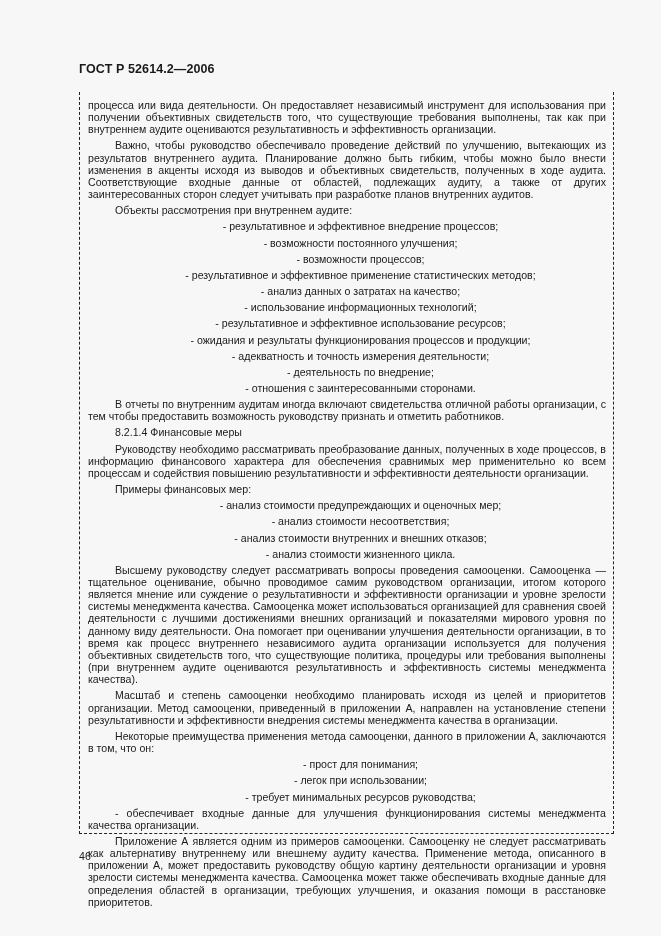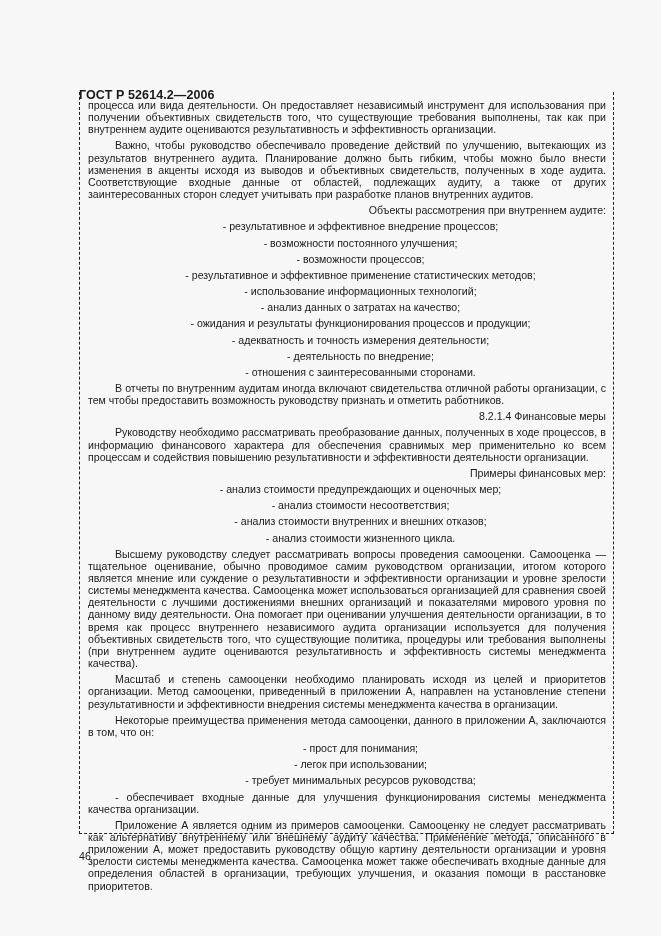--- a/index.html
+++ b/index.html
@@ -10,21 +10,20 @@
     overflow: hidden;
     font-family: "Liberation Sans", sans-serif;
     color: #1a1a1a;
   }
   .doc-header {
     position: absolute;
     left: 79px; top: 62px;
     font-size: 12.5px;
     font-weight: bold;
     letter-spacing: 0.1px;
-    margin-top: 26px;
   }
   .frame {
     position: absolute;
     left: 79px; top: 92px;
     width: 535px; height: 742px;
     border-left: 1.5px dashed #222;
     border-right: 1.5px dashed #222;
     border-bottom: 1.5px dashed #222;
     box-sizing: border-box;
   }
@@ -33,21 +32,21 @@
     left: 84px; top: 95px;
     width: 526px;
     font-size: 10.6px;
     line-height: 12.15px;
     text-align: justify;
   }
   .body-text p { margin: 4px; }
   .indent { text-indent: 27px; }
   .item { padding-left: 27px; text-align: center; }
   .item-just { text-indent: 27px; text-align: justify; }
-  .section { padding-left: 27px; text-align: right; }
+  .section { padding-left: 27px; text-align: left; }
   .page-num {
     position: absolute;
     left: 79px; top: 850px;
     font-size: 10.6px;
   }
 </style>
 </head>
 <body>
 
 <div class="doc-header">ГОСТ Р 52614.2—2006</div>
@@ -55,22 +54,23 @@
 <div class="frame"></div>
 
 <div class="body-text">
   <p>процесса или вида деятельности. Он предоставляет независимый инструмент для использования при получении объективных свидетельств того, что существующие требования выполнены, так как при внутреннем аудите оцениваются результативность и эффективность организации.</p>
   <p class="indent">Важно, чтобы руководство обеспечивало проведение действий по улучшению, вытекающих из результатов внутреннего аудита. Планирование должно быть гибким, чтобы можно было внести изменения в акценты исходя из выводов и объективных свидетельств, полученных в ходе аудита. Соответствующие входные данные от областей, подлежащих аудиту, а также от других заинтересованных сторон следует учитывать при разработке планов внутренних аудитов.</p>
   <p class="section">Объекты рассмотрения при внутреннем аудите:</p>
   <p class="item">- результативное и эффективное внедрение процессов;</p>
   <p class="item">- возможности постоянного улучшения;</p>
   <p class="item">- возможности процессов;</p>
   <p class="item">- результативное и эффективное применение статистических методов;</p>
+  <p class="item">- анализ данных о затратах на качество;</p>
   <p class="item">- использование информационных технологий;</p>
-  <p class="item">- анализ данных о затратах на качество;</p>
+  <p class="item">- результативное и эффективное использование ресурсов;</p>
   <p class="item">- ожидания и результаты функционирования процессов и продукции;</p>
   <p class="item">- адекватность и точность измерения деятельности;</p>
   <p class="item">- деятельность по внедрение;</p>
   <p class="item">- отношения с заинтересованными сторонами.</p>
   <p class="indent">В отчеты по внутренним аудитам иногда включают свидетельства отличной работы организации, с тем чтобы предоставить возможность руководству признать и отметить работников.</p>
   <p class="section">8.2.1.4  Финансовые меры</p>
   <p class="indent">Руководству необходимо рассматривать преобразование данных, полученных в ходе процессов, в информацию финансового характера для обеспечения сравнимых мер применительно ко всем процессам и содействия повышению результативности и эффективности деятельности организации.</p>
   <p class="section">Примеры финансовых мер:</p>
   <p class="item">- анализ стоимости предупреждающих и оценочных мер;</p>
   <p class="item">- анализ стоимости несоответствия;</p>

